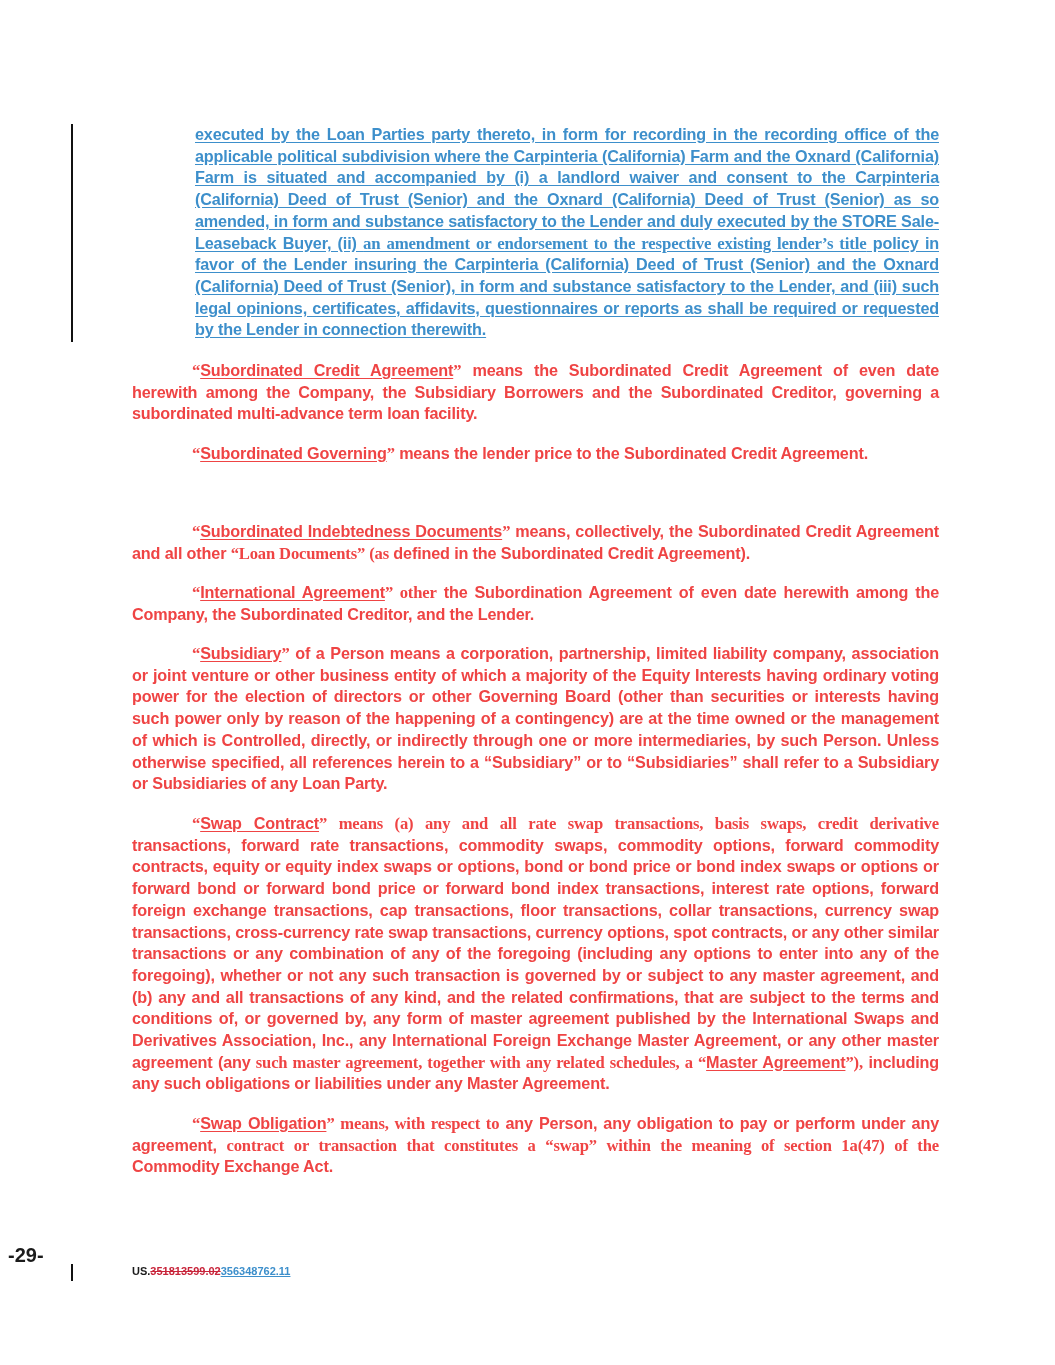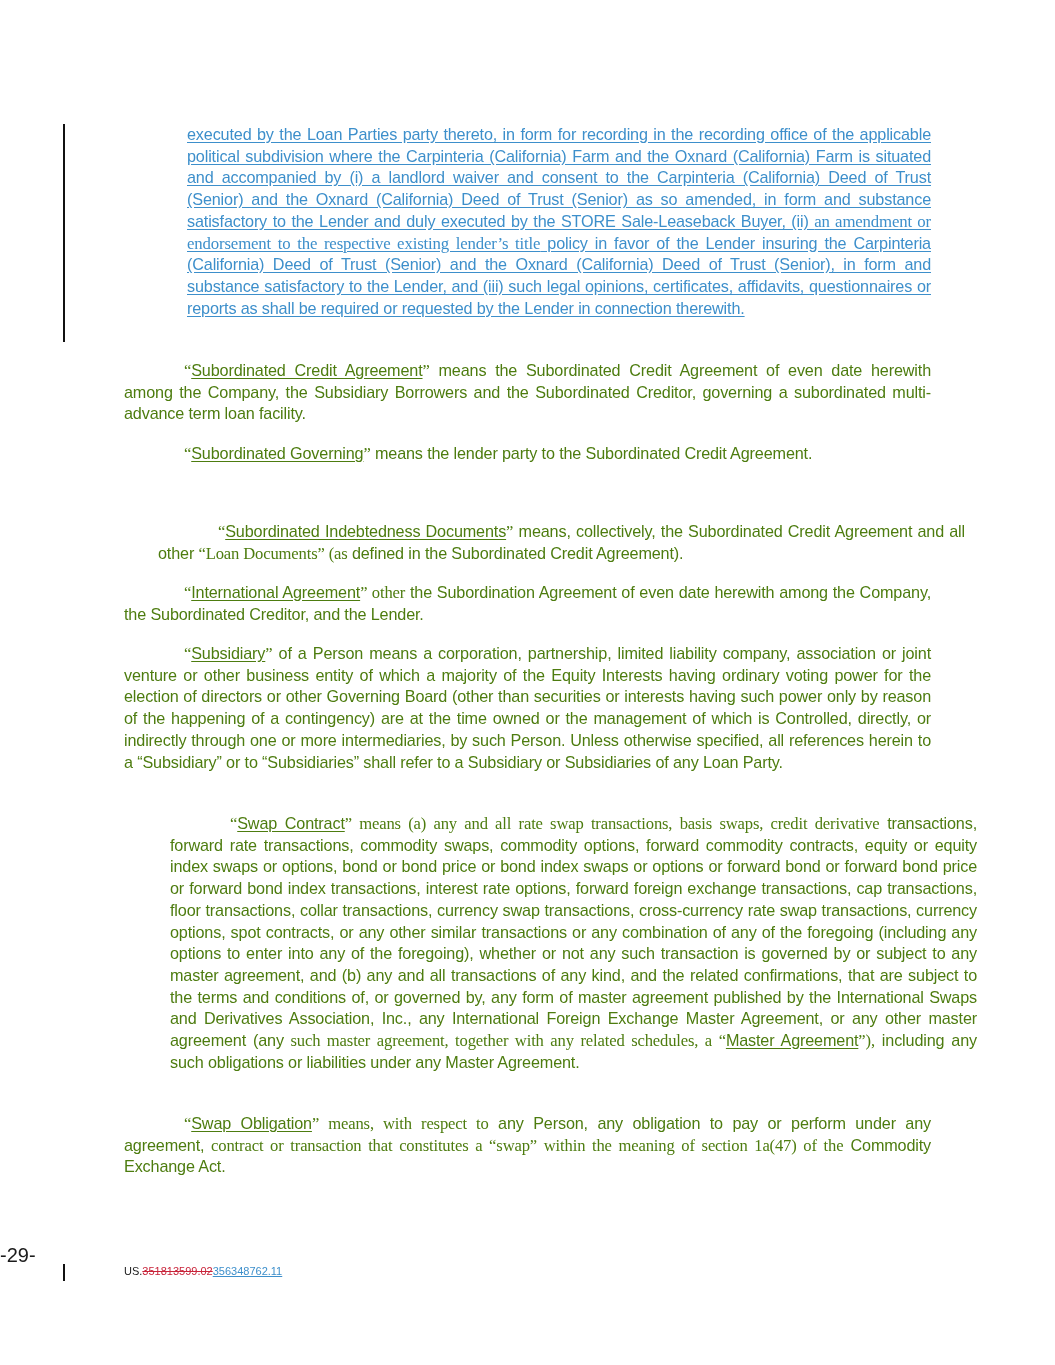--- a/index.html
+++ b/index.html
@@ -1,23 +1,23 @@
 <!DOCTYPE html>
 <html><head>
 <meta charset="utf-8">
 <style>
   html, body { margin: 0; padding: 0; background: #ffffff; }
   body { width: 1055px; height: 1365px; position: relative; overflow: hidden; }
-  .page { position: absolute; left: 0; top: 0; width: 881px; height: 1365px; background: #fff; }
+  .page { position: absolute; left: 8px; top: 0; width: 881px; height: 1365px; background: #fff; font-weight: bold; }
   .changebar { position: absolute; left: 63px; width: 2px; background: #111; }
   .text {
     font-family: "Liberation Sans", sans-serif;
     font-size: 16.2px;
     line-height: 21.7px;
-    color: #4d7c0f;
+    color: #ef4444;
     text-align: justify;
     letter-spacing: -0.15px;
   }
   .inserted-block {
     position: absolute; left: 187px; top: 124px; width: 744px;
     color: #3d8fcb;
   }
   .inserted-block span.ins { text-decoration: underline; text-underline-offset: 2px; }
   .inserted-block .serif { font-family: "Liberation Serif", serif; font-size: 16.8px; }
   .para { position: absolute; left: 124px; width: 807px; }
@@ -44,37 +44,37 @@
 
   <div class="text inserted-block">
     <span class="ins">executed by the Loan Parties party thereto, in form for recording in the recording office of the applicable political subdivision where the Carpinteria (California) Farm and the Oxnard (California) Farm is situated and accompanied by (i) a landlord waiver and consent to the Carpinteria (California) Deed of Trust (Senior) and the Oxnard (California) Deed of Trust (Senior) as so amended, in form and substance satisfactory to the Lender and duly executed by the STORE Sale-Leaseback Buyer, (ii) </span><span class="ins serif">an amendment or endorsement to the respective existing lender’s title</span><span class="ins"> policy in favor of the Lender insuring the Carpinteria (California) Deed of Trust (Senior) and the Oxnard (California) Deed of Trust (Senior), in form and substance satisfactory to the Lender, and (iii) such legal opinions, certificates, affidavits, questionnaires or reports as shall be required or requested by the Lender in connection therewith.</span>
   </div>
 
   <div class="text para" style="top:360px;">
     <span class="indent"></span><span class="serif">“</span><span class="term">Subordinated Credit Agreement</span><span class="serif">”</span><span> means the Subordinated Credit Agreement of even date herewith among the Company, the Subsidiary Borrowers and the Subordinated Creditor, governing a subordinated multi-advance term loan facility.</span>
   </div>
 
   <div class="text para" style="top:443px;">
-    <span class="indent"></span><span class="serif">“</span><span class="term">Subordinated Governing</span><span class="serif">”</span><span> means the lender party to the Subordinated Credit Agreement.</span>
+    <span class="indent"></span><span class="serif">“</span><span class="term">Subordinated Governing</span><span class="serif">”</span><span> means the lender price to the Subordinated Credit Agreement.</span>
   </div>
 
 
-  <div class="text para" style="top:521px;margin-left:34px;">
+  <div class="text para" style="top:521px;">
     <span class="indent"></span><span class="serif">“</span><span class="term">Subordinated Indebtedness Documents</span><span class="serif">”</span><span> means, collectively, the Subordinated Credit Agreement and all other </span><span class="serif">“Loan Documents” (as</span><span> defined in the Subordinated Credit Agreement).</span>
   </div>
 
   <div class="text para" style="top:582px;">
     <span class="indent"></span><span class="serif">“</span><span class="term">International Agreement</span><span class="serif">”</span><span class="serif"> other</span><span> the Subordination Agreement of even date herewith among the Company, the Subordinated Creditor, and the Lender.</span>
   </div>
 
   <div class="text para" style="top:643px;">
     <span class="indent"></span><span class="serif">“</span><span class="term">Subsidiary</span><span class="serif">”</span><span> of a Person means a corporation, partnership, limited liability company, association or joint venture or other business entity of which a majority of the Equity Interests having ordinary voting power for the election of directors or other Governing Board (other than securities or interests having such power only by reason of the happening of a contingency) are at the time owned or the management of which is Controlled, directly, or indirectly through one or more intermediaries, by such Person.  Unless otherwise specified, all references herein to a “Subsidiary” or to “Subsidiaries” shall refer to a Subsidiary or Subsidiaries of any Loan Party.</span>
   </div>
 
-  <div class="text para" style="top:813px;margin-left:46px;">
+  <div class="text para" style="top:813px;">
     <span class="indent"></span><span class="serif">“</span><span class="term">Swap Contract</span><span class="serif">”</span><span class="serif"> means (a) any and all rate swap transactions, basis swaps, credit derivative</span><span> transactions, forward rate transactions, commodity swaps, commodity options, forward commodity contracts, equity or equity index swaps or options, bond or bond price or bond index swaps or options or forward bond or forward bond price or forward bond index transactions, interest rate options, forward foreign exchange transactions, cap transactions, floor transactions, collar transactions, currency swap transactions, cross-currency rate swap transactions, currency options, spot contracts, or any other similar transactions or any combination of any of the foregoing (including any options to enter into any of the foregoing), whether or not any such transaction is governed by or subject to any master agreement, and (b) any and all transactions of any kind, and the related confirmations, that are subject to the terms and conditions of, or governed by, any form of master agreement published by the International Swaps and Derivatives Association, Inc., any International Foreign Exchange Master Agreement, or any other master agreement (any</span><span class="serif"> such master agreement, together with any related schedules, a “</span><span class="term">Master Agreement</span><span class="serif">”),</span><span> including any such obligations or liabilities under any Master Agreement.</span>
   </div>
 
   <div class="text para" style="top:1113px;">
     <span class="indent"></span><span class="serif">“</span><span class="term">Swap Obligation</span><span class="serif">”</span><span class="serif"> means, with respect to</span><span> any Person, any obligation to pay or perform under any agreement,</span><span class="serif"> contract or transaction that constitutes a “swap” within the meaning of section 1a(47) of the</span><span> Commodity Exchange Act.</span>
   </div>
 
   <div class="page-number">-29-</div>
 
   <div class="changebar" style="top:1264px;height:17px;"></div>

